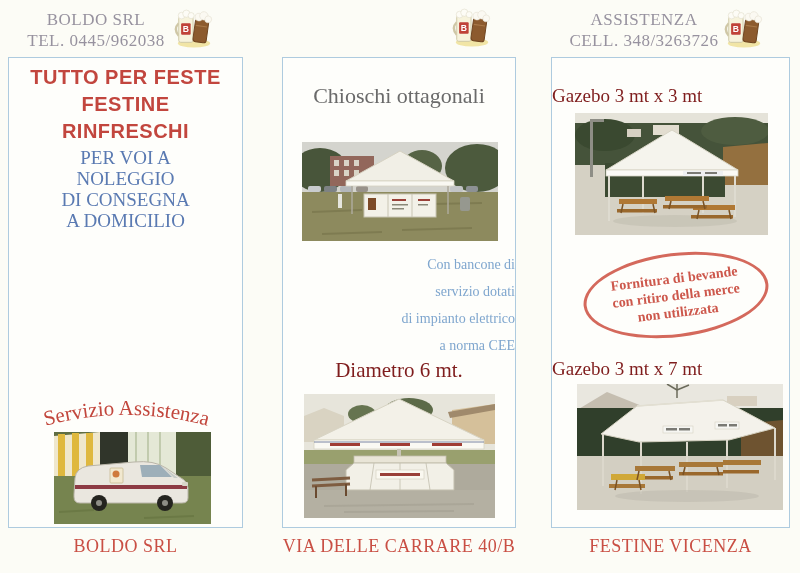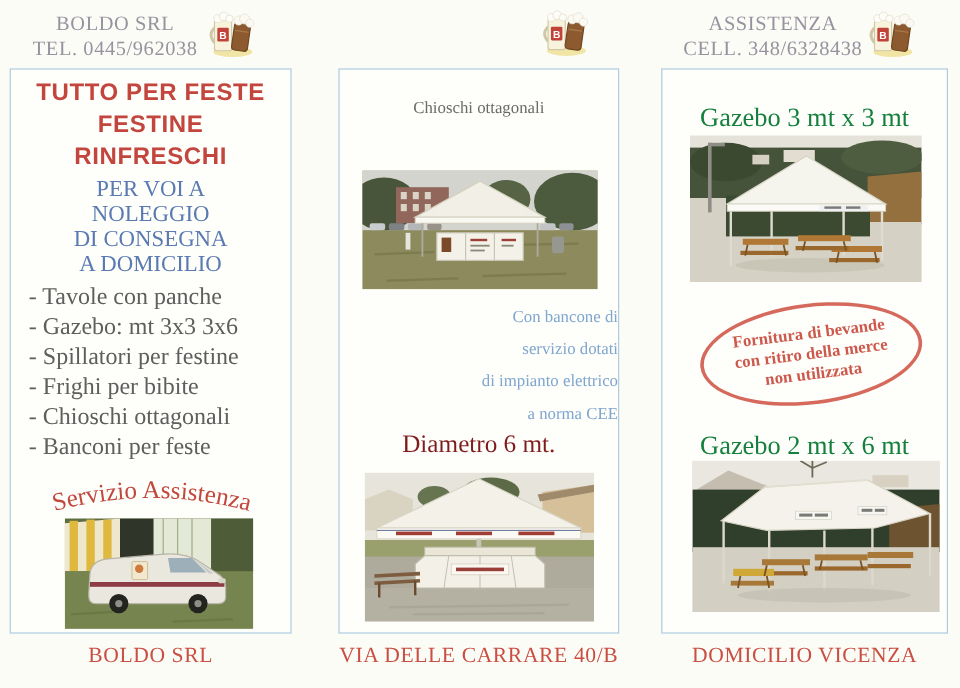--- a/index.html
+++ b/index.html
@@ -31,29 +31,29 @@
   .red-line{font-family:"Liberation Sans", sans-serif;font-weight:700;font-size:20px;line-height:27px;color:#c2463e;text-align:center;letter-spacing:.5px;}
   .blue-block{margin-top:2px;}
   .blue-line{font-weight:400;font-size:19px;line-height:21px;color:#5a7ab2;text-align:center;}
   .list-block{margin-top:4px;padding-left:15px;}
   .list-item{font-size:20px;line-height:25px;color:#5e5e5e;}
   #arc-wrap{position:absolute;left:8px;top:336px;width:219px;height:42px;}
   .photo{position:absolute;display:block;}
   #van-photo{left:45px;top:374px;width:157px;height:92px;}
 
   
-  .c-title{position:absolute;top:25px;width:100%;text-align:center;font-size:14px;color:#6a6a6a;}
+  .c-title{position:absolute;top:25px;width:100%;text-align:center;font-size:22px;color:#6a6a6a;}
   #kiosk-field-photo{left:19px;top:84px;width:196px;height:99px;}
   .c-blue-block{position:absolute;top:193px;width:100%;}
   .c-blue-line{font-size:14px;line-height:27px;color:#7fa6ce;text-align:right;}
   .c-note{position:absolute;top:300px;width:100%;text-align:center;font-size:21px;color:#7f1d1d;}
   #kiosk-closeup-photo{left:21px;top:336px;width:191px;height:124px;}
 
   
-  .r-title{position:absolute;width:100%;text-align:center;font-size:22px;color:#15803d;}
+  .r-title{position:absolute;width:100%;font-size:19px;color:#7f1d1d;}
   #r-title-top{top:27px;}
   #r-title-bottom{top:300px;}
   #gazebo33-photo{left:23px;top:55px;width:193px;height:122px;}
   #gazebo36-photo{left:25px;top:326px;width:206px;height:126px;}
   .badge{
     position:absolute;left:31px;top:195px;width:180px;height:78px;
     border:3px solid #d4695c;border-radius:50%;
     transform:rotate(-7deg);
     display:flex;flex-direction:column;justify-content:center;
   }
@@ -99,45 +99,37 @@
   <svg class="logo" id="logo-left" viewBox="0 0 46 44">
       <use href="#mug-logo-sym"></use>
     </svg>
 
   <svg class="logo" id="logo-center" viewBox="0 0 46 44">
       <use href="#mug-logo-sym"></use>
     </svg>
 
   <div class="hdr-text" id="hdr-right">
     <div>ASSISTENZA</div>
-    <div>CELL. 348/6328438</div>
+    <div>CELL. 348/3263726</div>
   </div>
   <svg class="logo" id="logo-right" viewBox="0 0 46 44">
       <use href="#mug-logo-sym"></use>
     </svg>
 
   <div class="panel" id="panel-left">
     <div class="red-block">
       <div class="red-line">TUTTO PER FESTE</div>
       <div class="red-line">FESTINE</div>
       <div class="red-line">RINFRESCHI</div>
     </div>
     <div class="blue-block">
       <div class="blue-line">PER VOI A</div>
       <div class="blue-line">NOLEGGIO</div>
       <div class="blue-line">DI CONSEGNA</div>
       <div class="blue-line">A DOMICILIO</div>
-    </div>
-    <div class="list-block">
-      <div class="list-item">- Tavole con panche</div>
-      <div class="list-item">- Gazebo: mt 3x3 3x6</div>
-      <div class="list-item">- Spillatori per festine</div>
-      <div class="list-item">- Frighi per bibite</div>
-      <div class="list-item">- Chioschi ottagonali</div>
-      <div class="list-item">- Banconi per feste</div>
     </div>
 
     <svg id="arc-wrap" viewBox="0 0 219 42">
       <defs>
           <path id="arc-path" d="M 8,38 Q 109,4 211,38" fill="none"></path>
         </defs>
       <text font-size="21" fill="#c2473d" font-family="Liberation Serif, serif">
         <textPath href="#arc-path" startOffset="50%" text-anchor="middle">Servizio Assistenza</textPath>
       </text>
     </svg>
@@ -335,21 +327,21 @@
           <line x1="154" y1="97" x2="156" y2="106"></line>
         </g>
     </svg>
 
     <div class="badge">
       <div class="badge-line">Fornitura di bevande</div>
       <div class="badge-line">con ritiro della merce</div>
       <div class="badge-line">non utilizzata</div>
     </div>
 
-    <div class="r-title" id="r-title-bottom">Gazebo 2 mt x 6 mt</div>
+    <div class="r-title" id="r-title-bottom">Gazebo 3 mt x 7 mt</div>
 
     <svg class="photo" id="gazebo36-photo" viewBox="0 0 206 126" preserveAspectRatio="none" role="img">
       <rect width="206" height="126" fill="#d3cfc2"></rect>
       <rect width="206" height="30" fill="#e9e7df"></rect>
       <polygon points="0,26 30,8 70,24 0,26" fill="#beb6a8" opacity="0.85"></polygon>
       <rect x="150" y="12" width="30" height="10" fill="#d8d0c0"></rect>
       <g stroke="#6a6a5a" stroke-width="1.5">
           <line x1="100" y1="14" x2="100" y2="0"></line>
           <line x1="100" y1="6" x2="90" y2="0"></line>
           <line x1="100" y1="6" x2="112" y2="1"></line>
@@ -393,15 +385,15 @@
           <line x1="108" y1="83" x2="106" y2="91"></line>
           <line x1="140" y1="83" x2="142" y2="91"></line>
           <line x1="40" y1="96" x2="38" y2="106"></line>
           <line x1="62" y1="96" x2="64" y2="106"></line>
         </g>
     </svg>
   </div>
 
   <div class="footer-label" id="footer-left">BOLDO SRL</div>
   <div class="footer-label" id="footer-center">VIA DELLE CARRARE 40/B</div>
-  <div class="footer-label" id="footer-right">DOMICILIO VICENZA</div>
+  <div class="footer-label" id="footer-right">FESTINE VICENZA</div>
 
 </div>
 
 </body></html>

